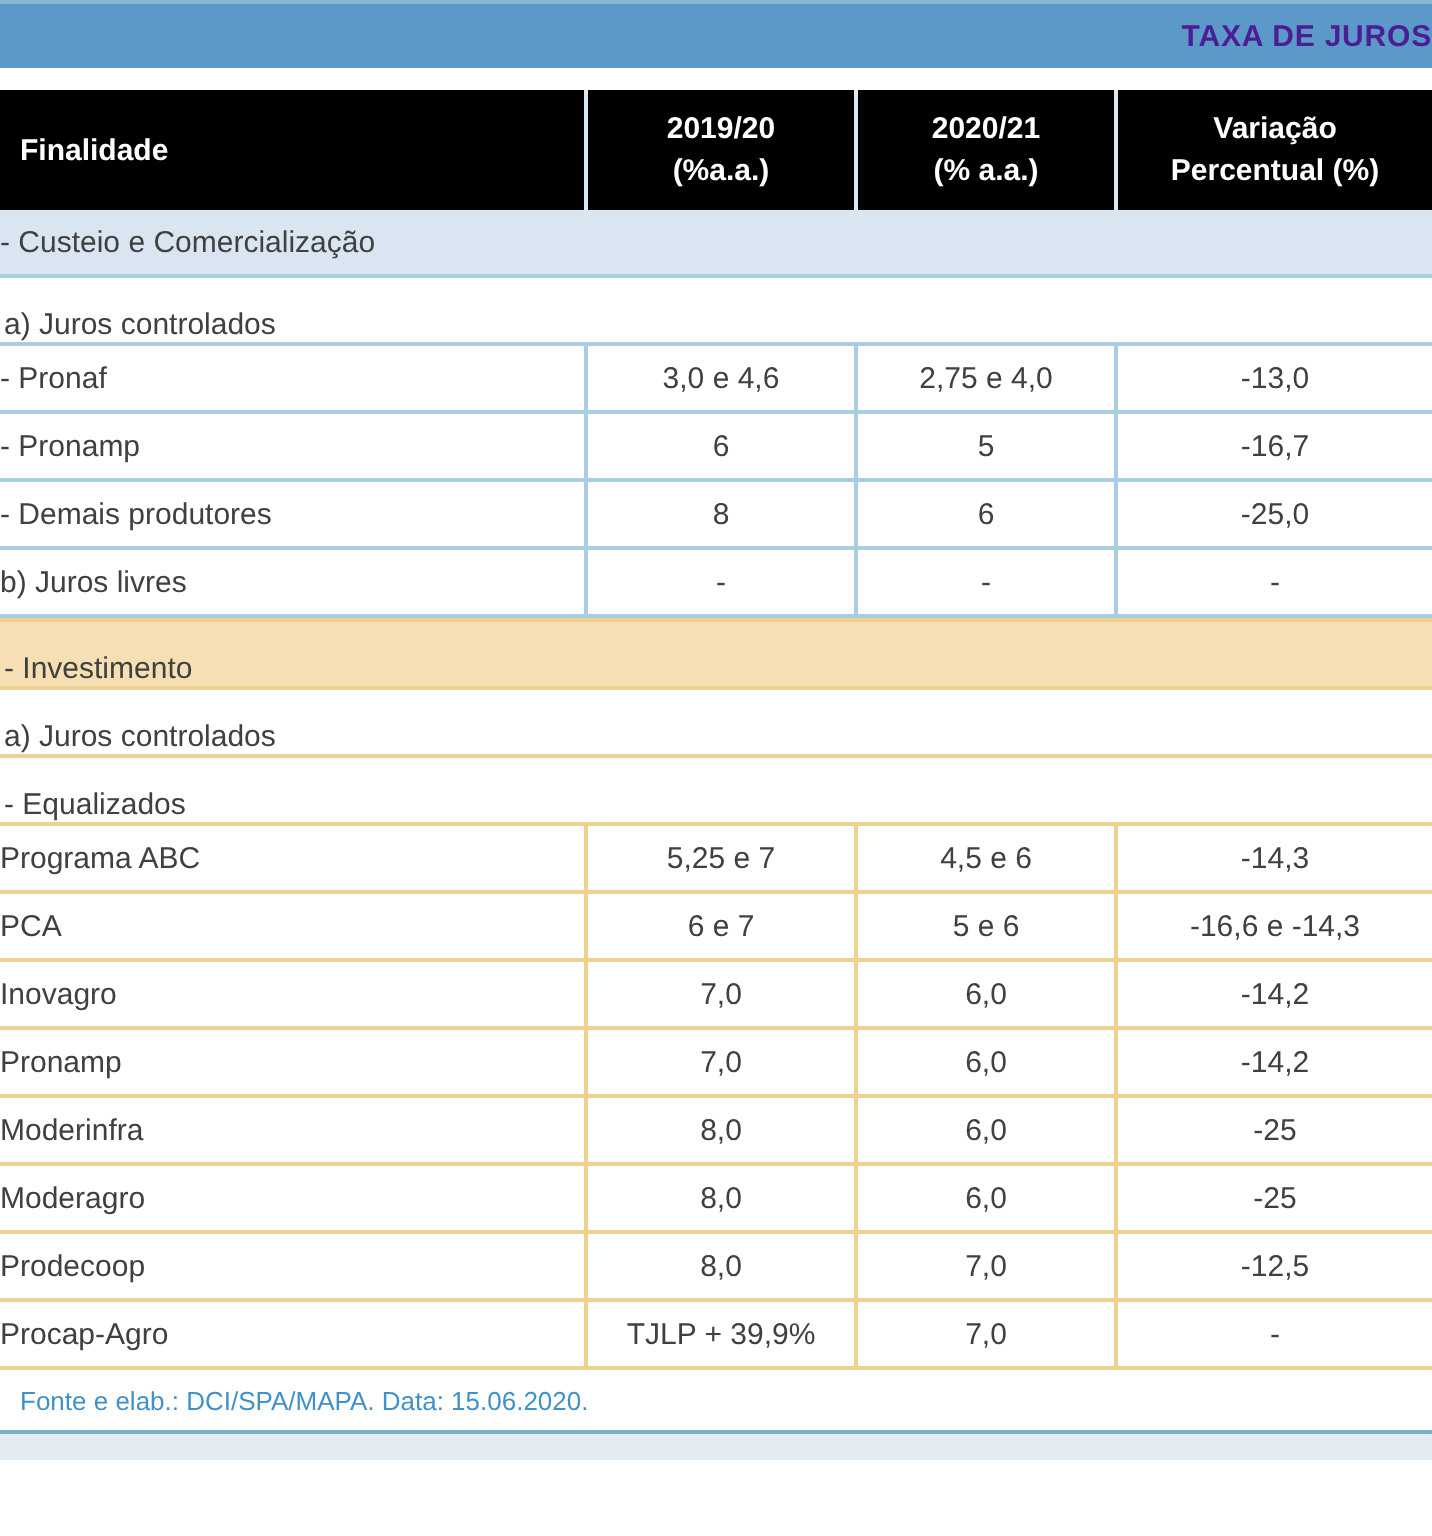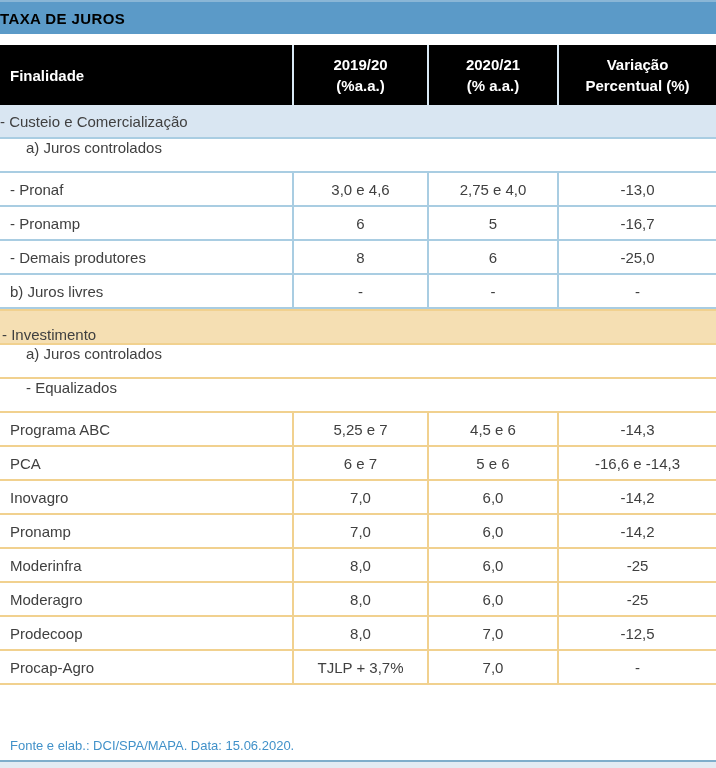--- a/index.html
+++ b/index.html
@@ -5,22 +5,22 @@
   html, body { margin:0; padding:0; }
   body {
     width:716px; height:768px; background:#ffffff;
     font-family:"Liberation Sans", sans-serif;
     color:#404040; overflow:hidden;
   }
   .wrap { width:716px; }
 
   .title-bar {
     height:32px; background:#5B9AC8; border-top:2px solid #8AB6D6;
-    display:flex; align-items:center; justify-content:flex-start;
-    color:#000000; font-weight:bold; font-size:15px; letter-spacing:0.4px;
+    display:flex; align-items:center; justify-content:flex-end;
+    color:#4c1d95; font-weight:bold; font-size:15px; letter-spacing:0.4px;
   }
   .gap { height:11px; background:#ffffff; }
 
   .thead {
     display:grid; grid-template-columns:292px 135px 130px 1fr;
     background:#000000; height:60px; color:#ffffff;
     font-weight:bold; font-size:15px;
   }
   .hcell {
     display:flex; flex-direction:column; align-items:center;
@@ -29,32 +29,32 @@
   .hcell.first { align-items:flex-start; padding-left:10px; }
   .hcell + .hcell { border-left:2px solid #D9E9F4; }
 
   .row {
     display:grid; grid-template-columns:292px 135px 130px 1fr;
     height:32px; font-size:15px; background:#ffffff;
   }
   .zone-blue .row { border-bottom:2px solid #A9CDE2; }
   .zone-tan  .row { border-bottom:2px solid #F1D18F; }
   .c { height:100%; display:flex; align-items:center; justify-content:center; }
-  .c.lbl { justify-content:flex-start; padding-left:10px; }
+  .c.lbl { justify-content:flex-start; padding-left:0; }
   .zone-blue .c + .c { border-left:2px solid #A9CDE2; }
   .zone-tan  .c + .c { border-left:2px solid #F1D18F; }
 
-  .row.full { display:flex; align-items:flex-start; padding-left:26px; }
+  .row.full { display:flex; align-items:flex-end; padding-left:2px; }
   .row.section-blue { background:#D9E6F2; display:flex; align-items:center; }
   .row.section-tan  { background:#F5DFB3; display:flex; align-items:flex-end; padding-left:2px;
                       border-top:2px solid #F1D18F; }
 
   .footer {
     height:30px; display:flex; align-items:center; padding-left:10px;
-    font-size:13px; color:#4191C9; background:#ffffff;margin-top:45px;
+    font-size:13px; color:#4191C9; background:#ffffff;
   }
   .bottom-line  { height:2px;  background:#7FAECB; }
   .bottom-strip { height:13px; background:#E3ECF3; }
 </style>
 </head>
 <body>
 
 <div class="wrap">
 
   <div class="title-bar">
@@ -161,21 +161,21 @@
       <div class="c">-25</div>
     </div>
     <div class="row">
       <div class="c lbl">Prodecoop</div>
       <div class="c">8,0</div>
       <div class="c">7,0</div>
       <div class="c">-12,5</div>
     </div>
     <div class="row">
       <div class="c lbl">Procap-Agro</div>
-      <div class="c">TJLP + 3,7%</div>
+      <div class="c">TJLP + 39,9%</div>
       <div class="c">7,0</div>
       <div class="c">-</div>
     </div>
   </div>
 
   <div class="footer">
     <span>Fonte e elab.: DCI/SPA/MAPA. Data: 15.06.2020.</span>
   </div>
   <div class="bottom-line"></div>
   <div class="bottom-strip"></div>

